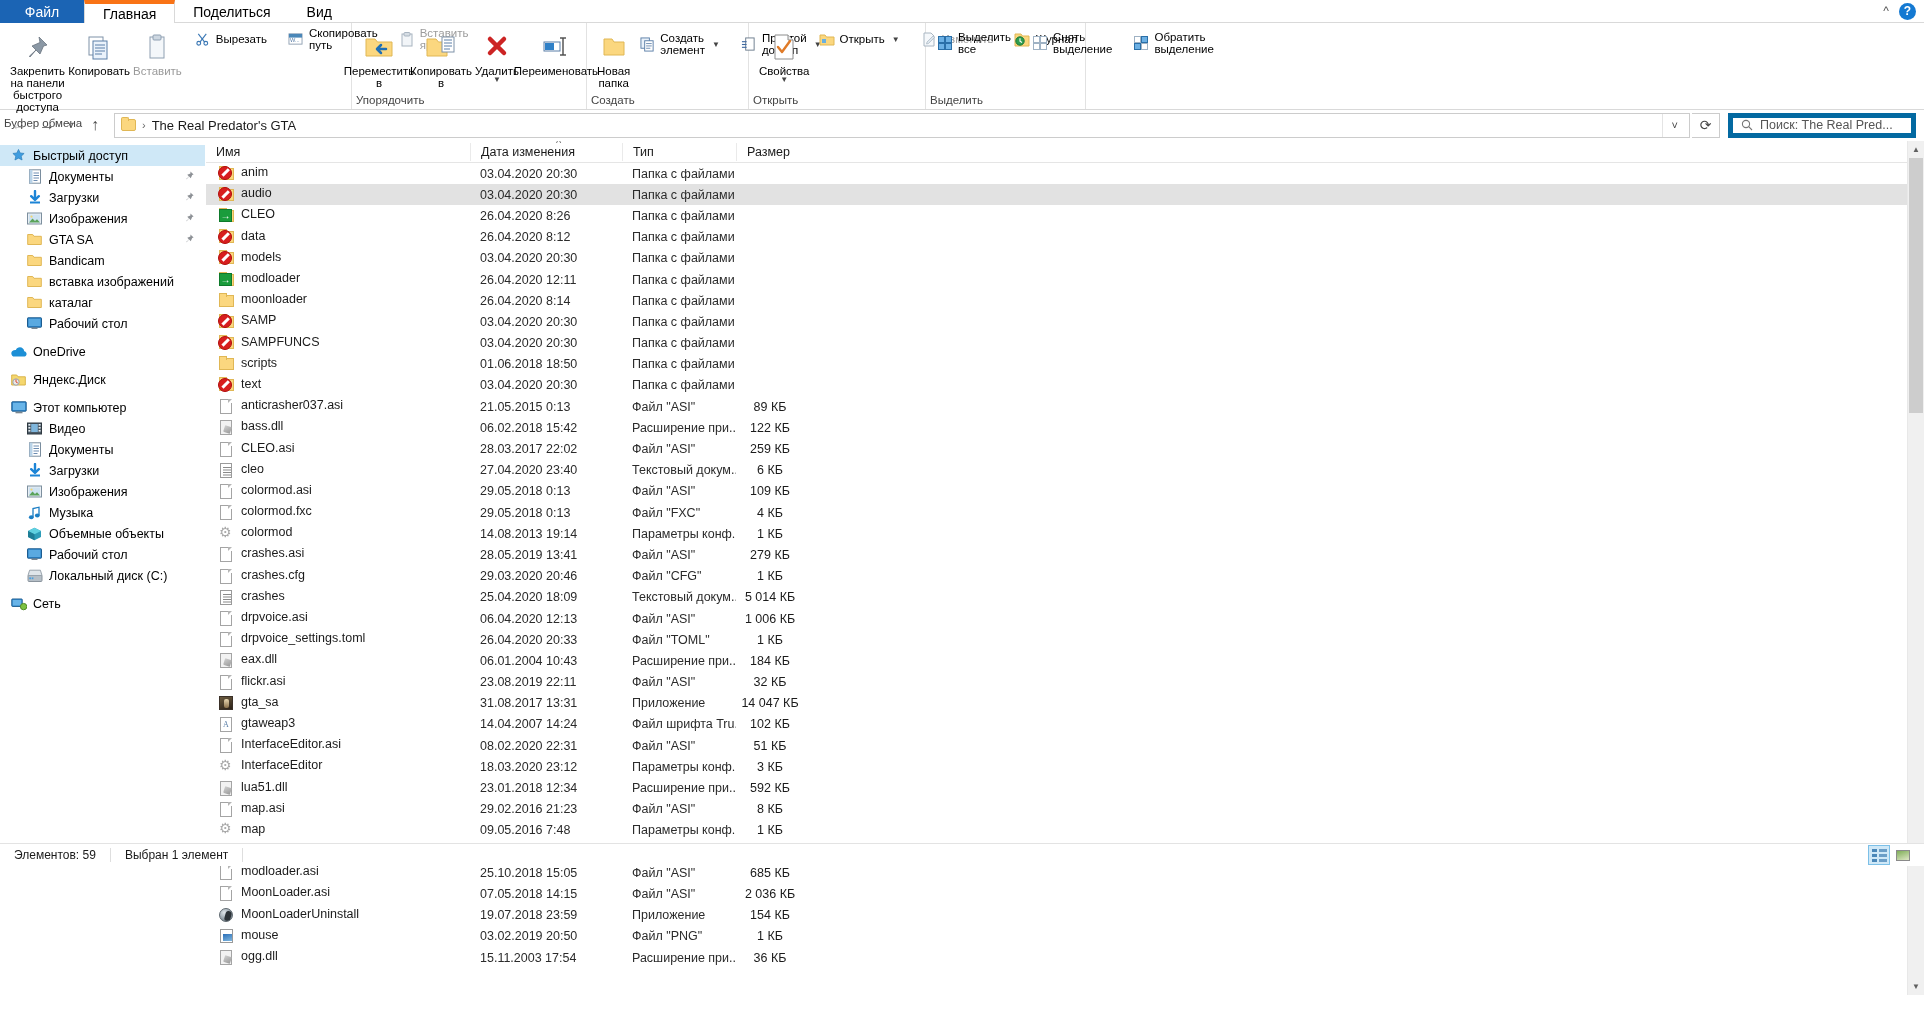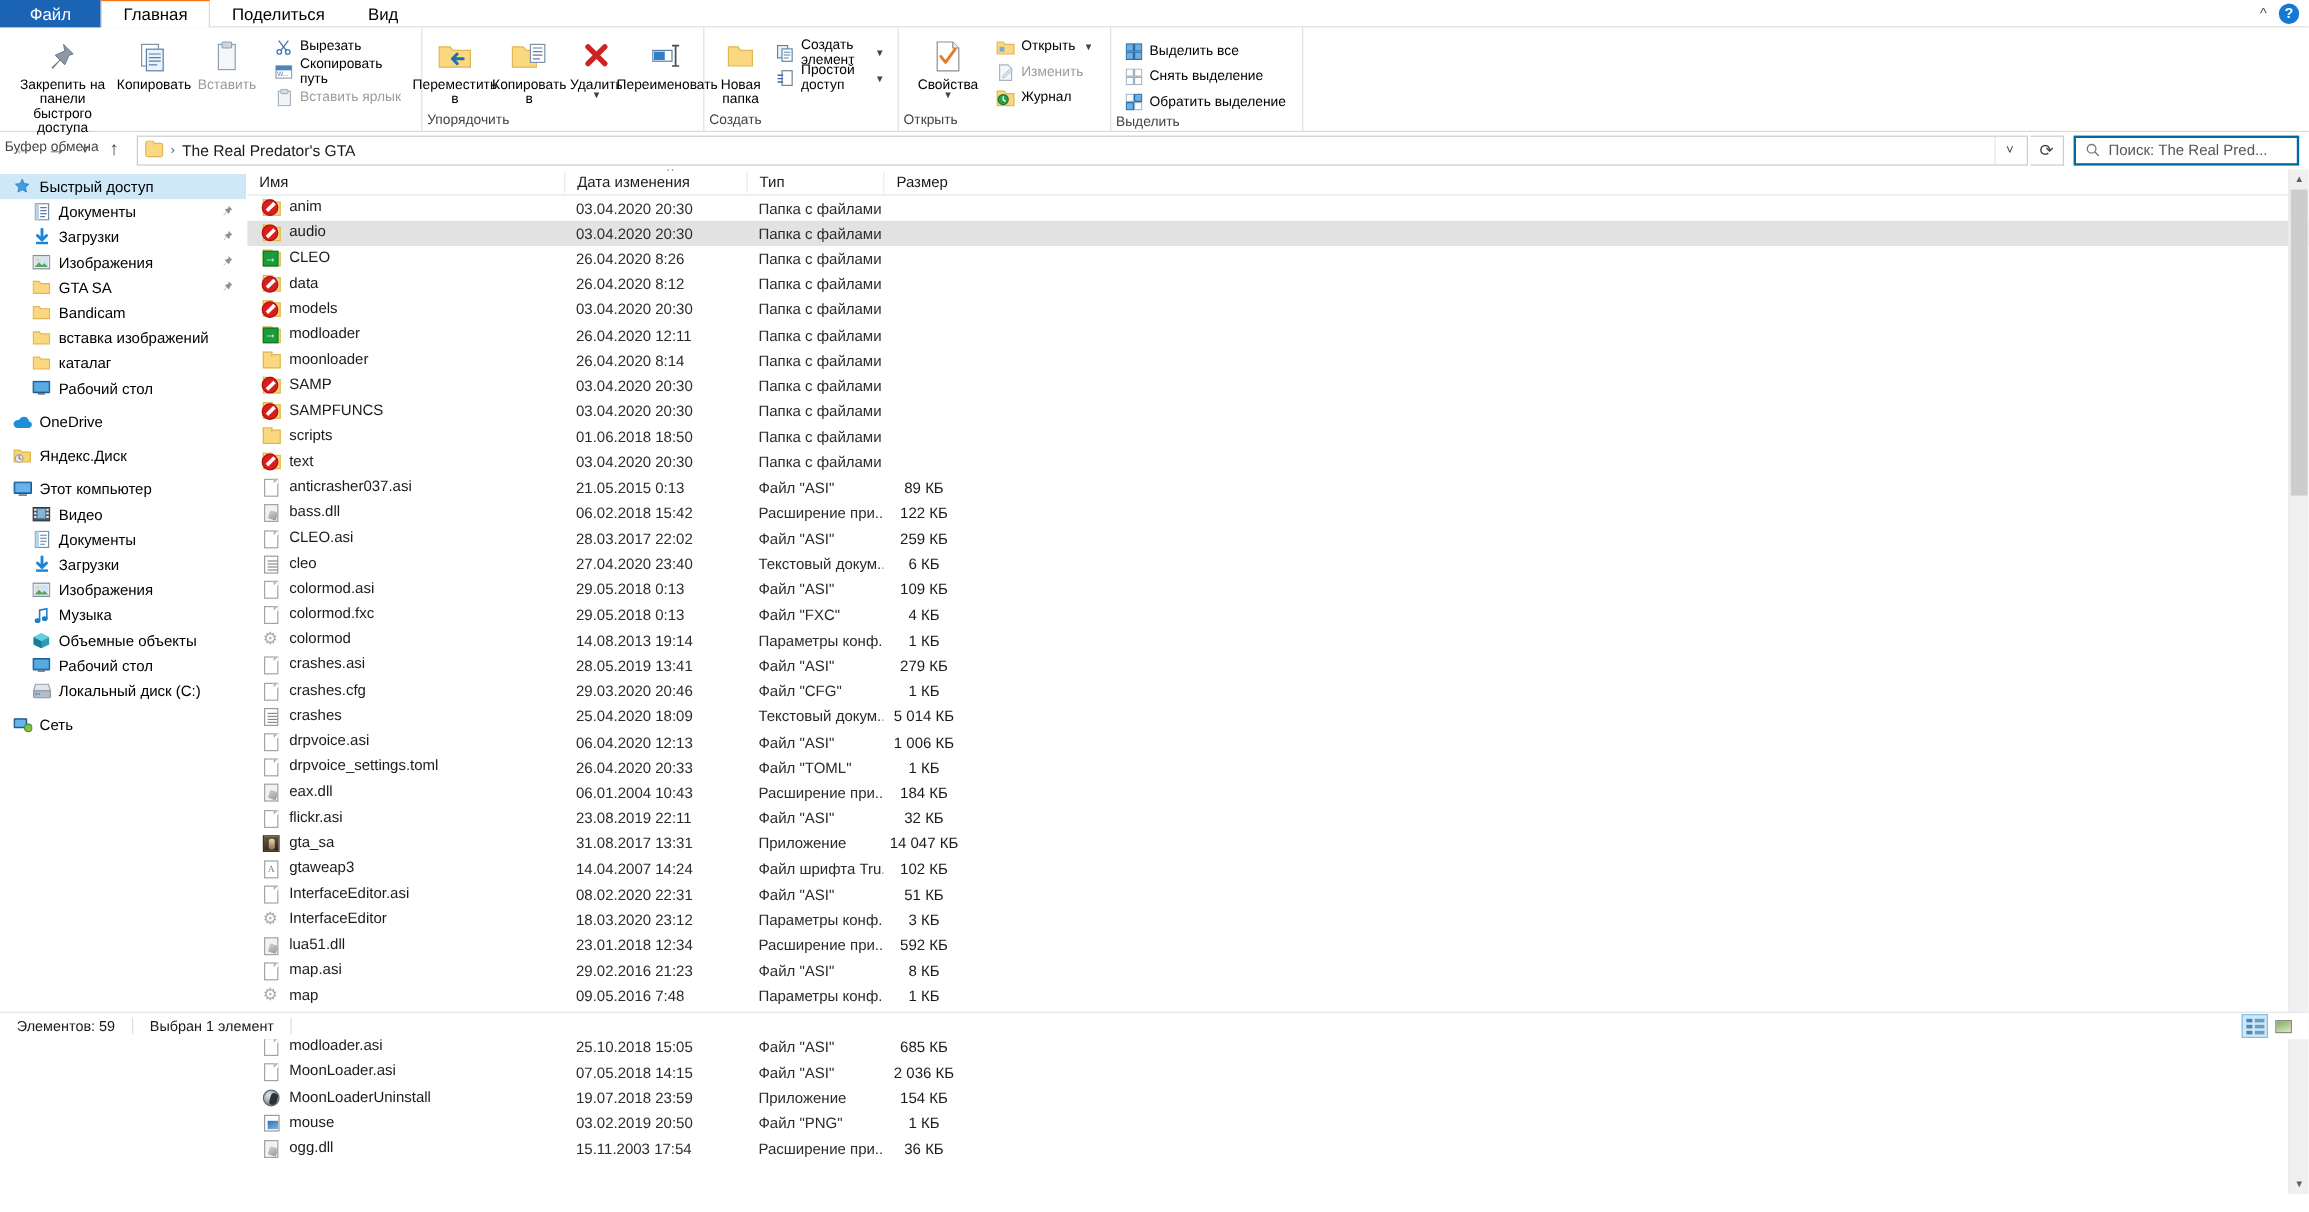--- a/index.html
+++ b/index.html
@@ -23,21 +23,21 @@
   }
   .tab {
     padding: 0 18px; display: flex; align-items: center;
     font-size: 14px; color: #000; cursor: default;
     background: transparent; position: relative; height: 23px;
   }
   .tab.file {
     background: #1b64b4; color: #fff; font-size: 14px;
     padding: 0 22px; min-width: 84px; justify-content: center;
   }
-  .tab.active { background: #ffffff; border-left:1px solid #d9d9d9; border-right:1px solid #d9d9d9; border-top:1px solid #f97316;}
+  .tab.active { background: #ffffff; border-left:1px solid #d9d9d9; border-right:1px solid #d9d9d9; border-top:4px solid #f97316;}
   .tabstrip-spacer { flex: 1; }
   .winctl { display: flex; align-items: center; padding-right: 8px; gap: 10px; }
   .winctl .chev { color: #555; font-size: 12px; }
   .helpbtn {
     width: 17px; height: 17px; border-radius: 50%;
     background: #1479d2; color: #fff; font-size: 12px; font-weight: bold;
     display: flex; align-items: center; justify-content: center;
   }
 
   
@@ -61,21 +61,21 @@
     display: flex; flex-direction: column; align-items: center;
     width: 72px; padding: 2px 2px; cursor: default;
     font-size: 11.5px; color: #000; text-align: center; line-height: 12px;
   }
   .bigbtn.w90 { width: 92px; }
   .bigbtn.w58 { width: 60px; }
   .bigbtn.w66 { width: 66px; }
   .bigbtn .ico { height: 34px; display: flex; align-items: center; justify-content: center; }
   .bigbtn .lbl { margin-top: 1px; }
   .bigbtn.dis { color: #9a9a9a; }
-  .smallcol { display: flex; flex-direction: column; justify-content: center; padding-top: 2px; gap: 3px; }
+  .smallcol { display: flex; flex-direction: row; justify-content: center; padding-top: 2px; gap: 15px; }
   .smallbtn {
     display: flex; align-items: center; gap: 5px;
     font-size: 11.5px; color: #000; padding: 1px 3px; cursor: default; height: 18px;
   }
   .smallbtn.dis { color: #9c9c9c; }
   .smallbtn .sico { width: 16px; height: 16px; display:flex; align-items:center; justify-content:center; flex:0 0 16px;}
   .caret { font-size: 8px; color: #444; margin-left: 2px; }
   .caret-dn { font-size: 8px; color: #444; line-height: 6px; }
 
   
@@ -107,21 +107,21 @@
     display: flex; align-items: center; padding: 0 2px 0 6px; gap: 4px; margin-left: 4px;
   }
   .pathcrumb { font-size: 13px; color: #1a1a1a; }
   .pathsep { color: #666; font-size: 11px; padding: 0 2px; }
   .pathbox .drop { margin-left: auto; padding: 0 9px; color: #444; font-size: 11px; border-left: 1px solid #e4e4e4; height:23px; display:flex; align-items:center;}
   .refresh {
     width: 28px; height: 25px; border: 1px solid #cccccc; border-left: none;
     display: flex; align-items: center; justify-content: center; color: #444; font-size: 14px;
   }
   .searchbox {
-    width: 188px; height: 25px; border: 2px solid #0369a1; margin-left: 6px;
+    width: 188px; height: 25px; border: 5px solid #0369a1; margin-left: 6px;
     display: flex; align-items: center; gap: 7px; padding: 0 8px; color: #555; font-size: 12.5px;
   }
 
   
   .main { display: flex; height: 854px; position: relative; }
   .navpane {
     width: 206px; background: #fff; padding-top: 4px;
     border-right: 1px solid #ffffff; overflow: hidden; flex: 0 0 206px;
   }
   .navrow {

